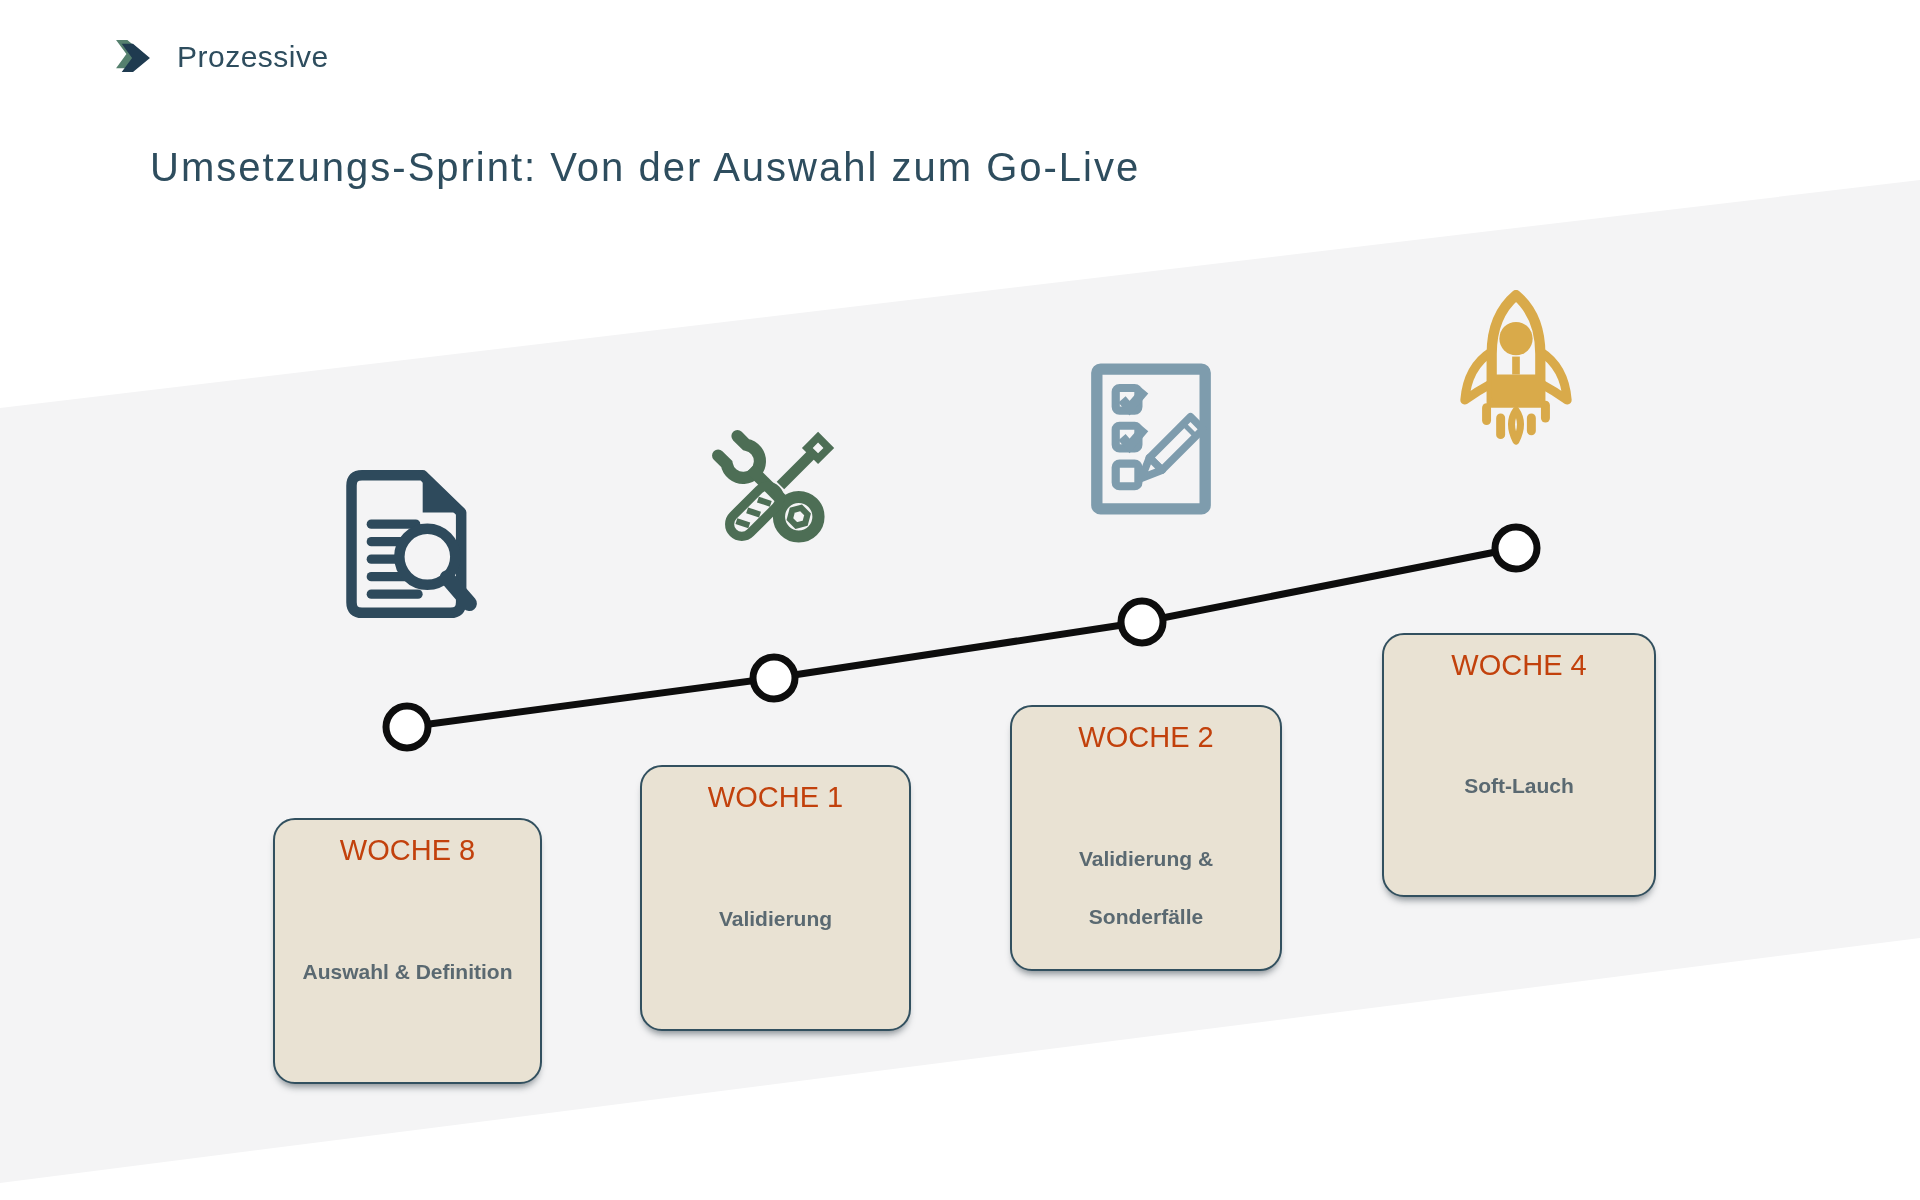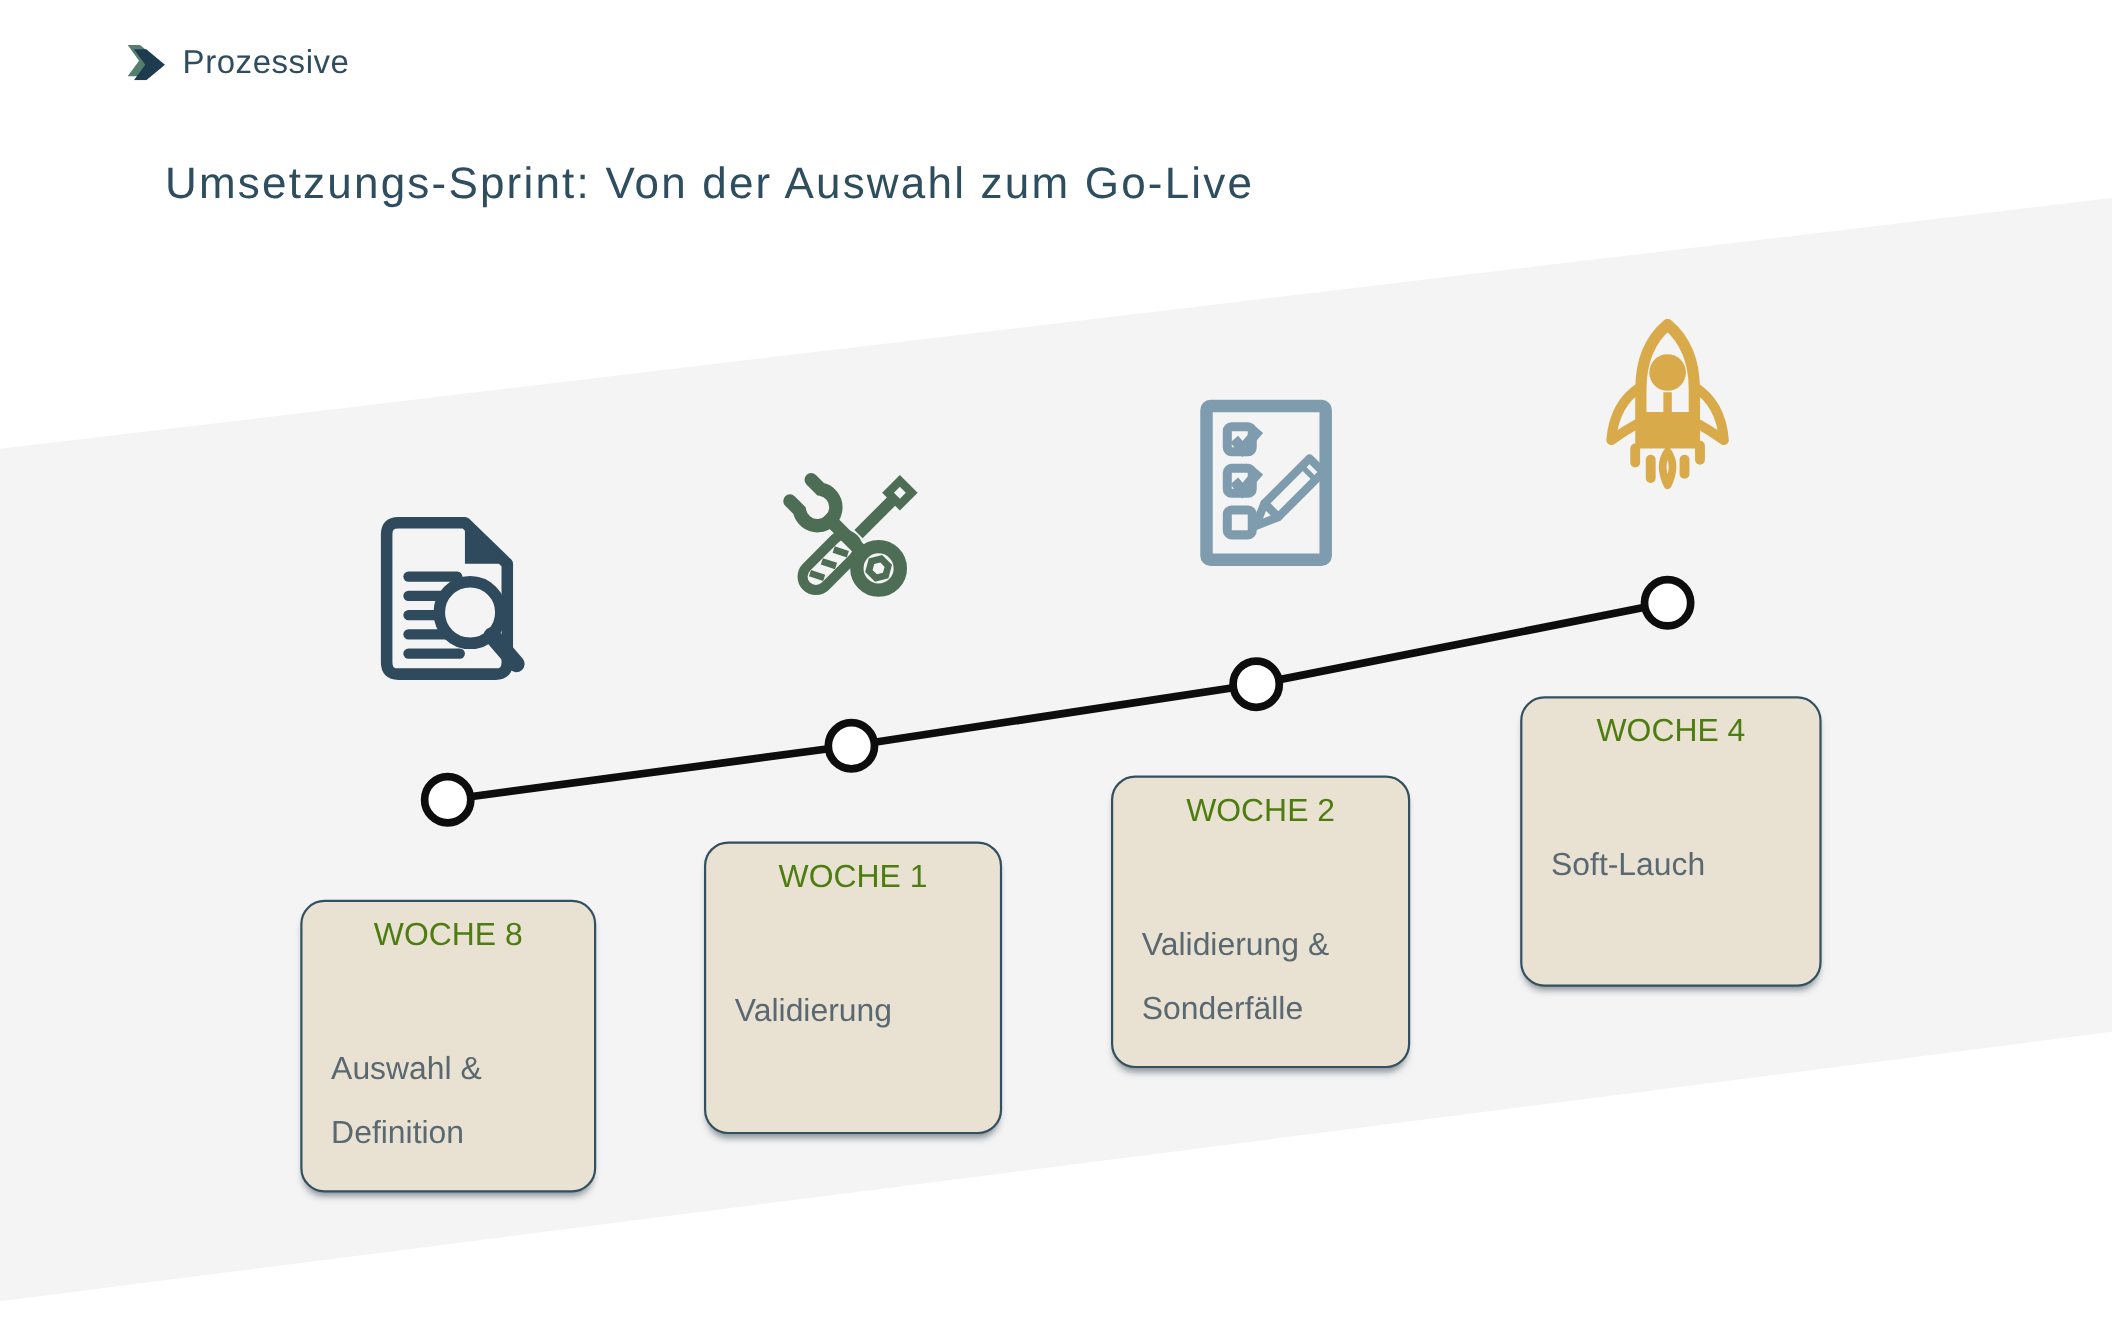--- a/index.html
+++ b/index.html
@@ -6,43 +6,43 @@
   body{width:1920px;height:1200px;overflow:hidden;
        font-family:"Liberation Sans","DejaVu Sans",sans-serif;}
   .stage{position:relative;width:1920px;height:1200px;background:#ffffff;}
 
   
   .band{position:absolute;left:0;top:0;width:1920px;height:1200px;
         background:#f4f4f5;
         clip-path:polygon(0 408px,1920px 180px,1920px 938px,0 1183px);}
 
   
-  .logo{position:absolute;left:114px;top:40px;display:flex;align-items:center;gap:14px;}
+  .logo{position:absolute;left:114px;top:40px;display:flex;gap:25px;}
   .logo-text{font-size:30px;font-weight:500;color:#2e4d5e;letter-spacing:.5px;}
   .title{position:absolute;left:150px;top:118px;width:1700px;
          font-size:40px;font-weight:500;color:#2e4d5e;letter-spacing:2px;
          white-space:nowrap;}
 
   
   .timeline-svg{position:absolute;left:0;top:0;width:1920px;height:1200px;}
 
   
   .stage-icon{position:absolute;}
   .icon-doc{left:341px;top:468px;width:140px;height:152px;}
   .icon-tools{left:698px;top:416px;width:152px;height:152px;}
   .icon-check{left:1088px;top:360px;width:126px;height:158px;}
   .icon-rocket{left:1452px;top:290px;width:128px;height:160px;}
 
   
   .card{position:absolute;background:#e9e2d3;border:2px solid #32505f;
         border-radius:22px;box-shadow:0 6px 7px -3px rgba(50,62,70,.55);}
   .card-label{position:absolute;top:14px;left:0;right:0;text-align:center;
-              font-size:29px;font-weight:500;color:#4d7c0f;}
+              font-size:29px;font-weight:500;color:#c2410c;}
   .card-desc{position:absolute;top:47%;left:0;right:0;padding:0 26px;
-             font-size:29px;font-weight:400;color:#5a6971;
+             text-align:center;font-size:21px;font-weight:700;color:#5a6971;
              line-height:58px;}
   .card1{left:273px;top:818px;width:265px;height:262px;}
   .card2{left:640px;top:765px;width:267px;height:262px;}
   .card3{left:1010px;top:705px;width:268px;height:262px;}
   .card4{left:1382px;top:633px;width:270px;height:260px;}
 </style>
 </head>
 <body>
 
 <div class="stage">

